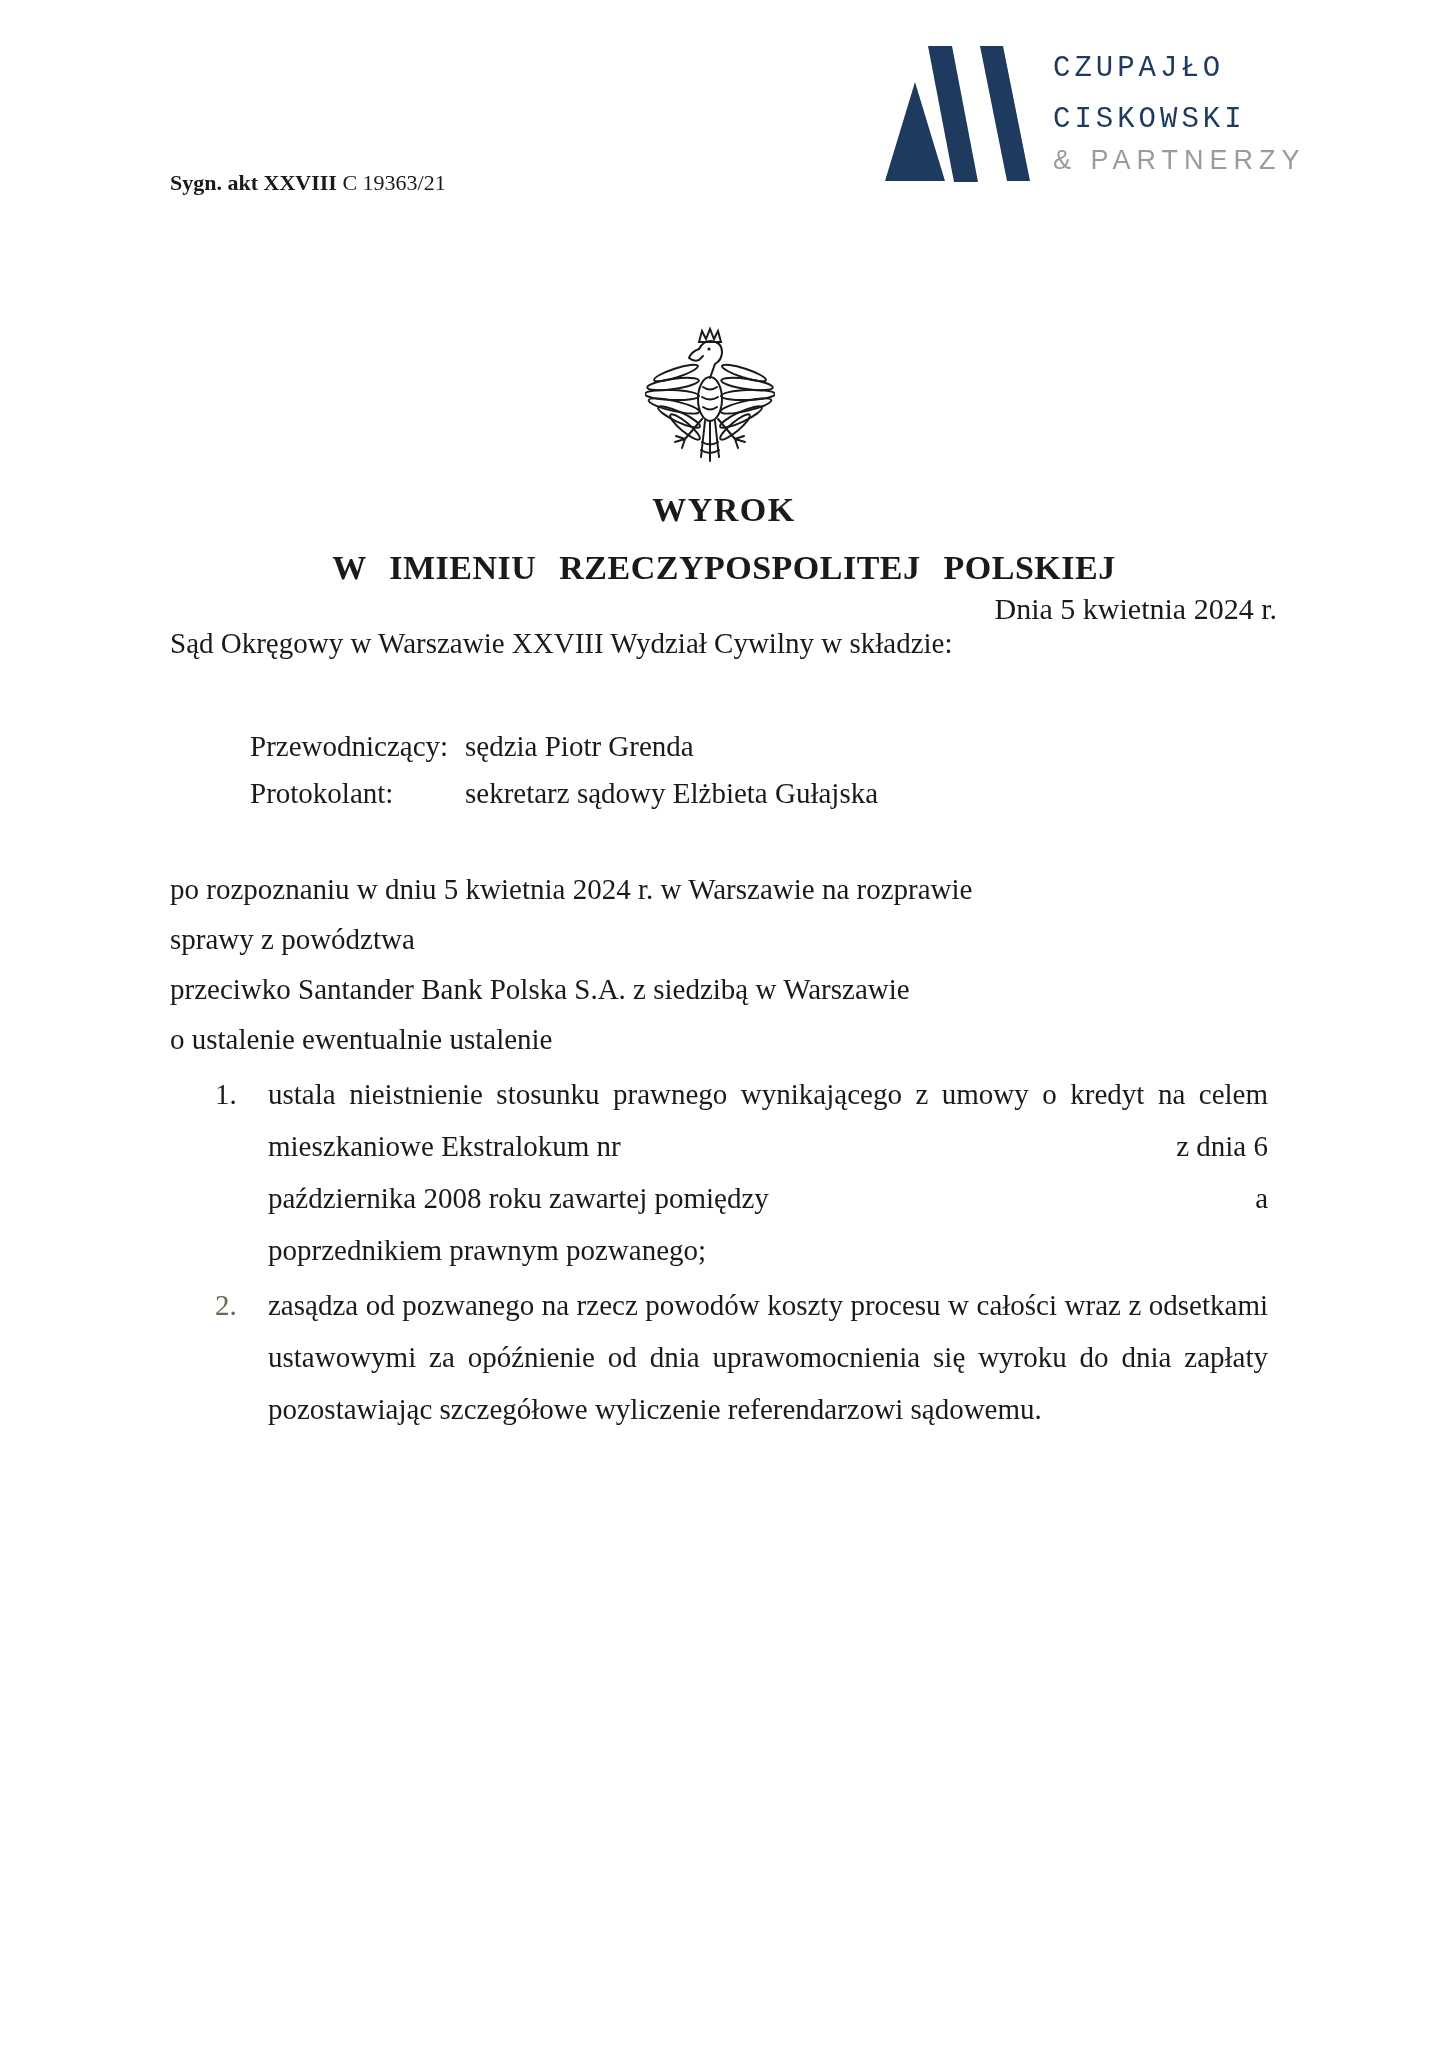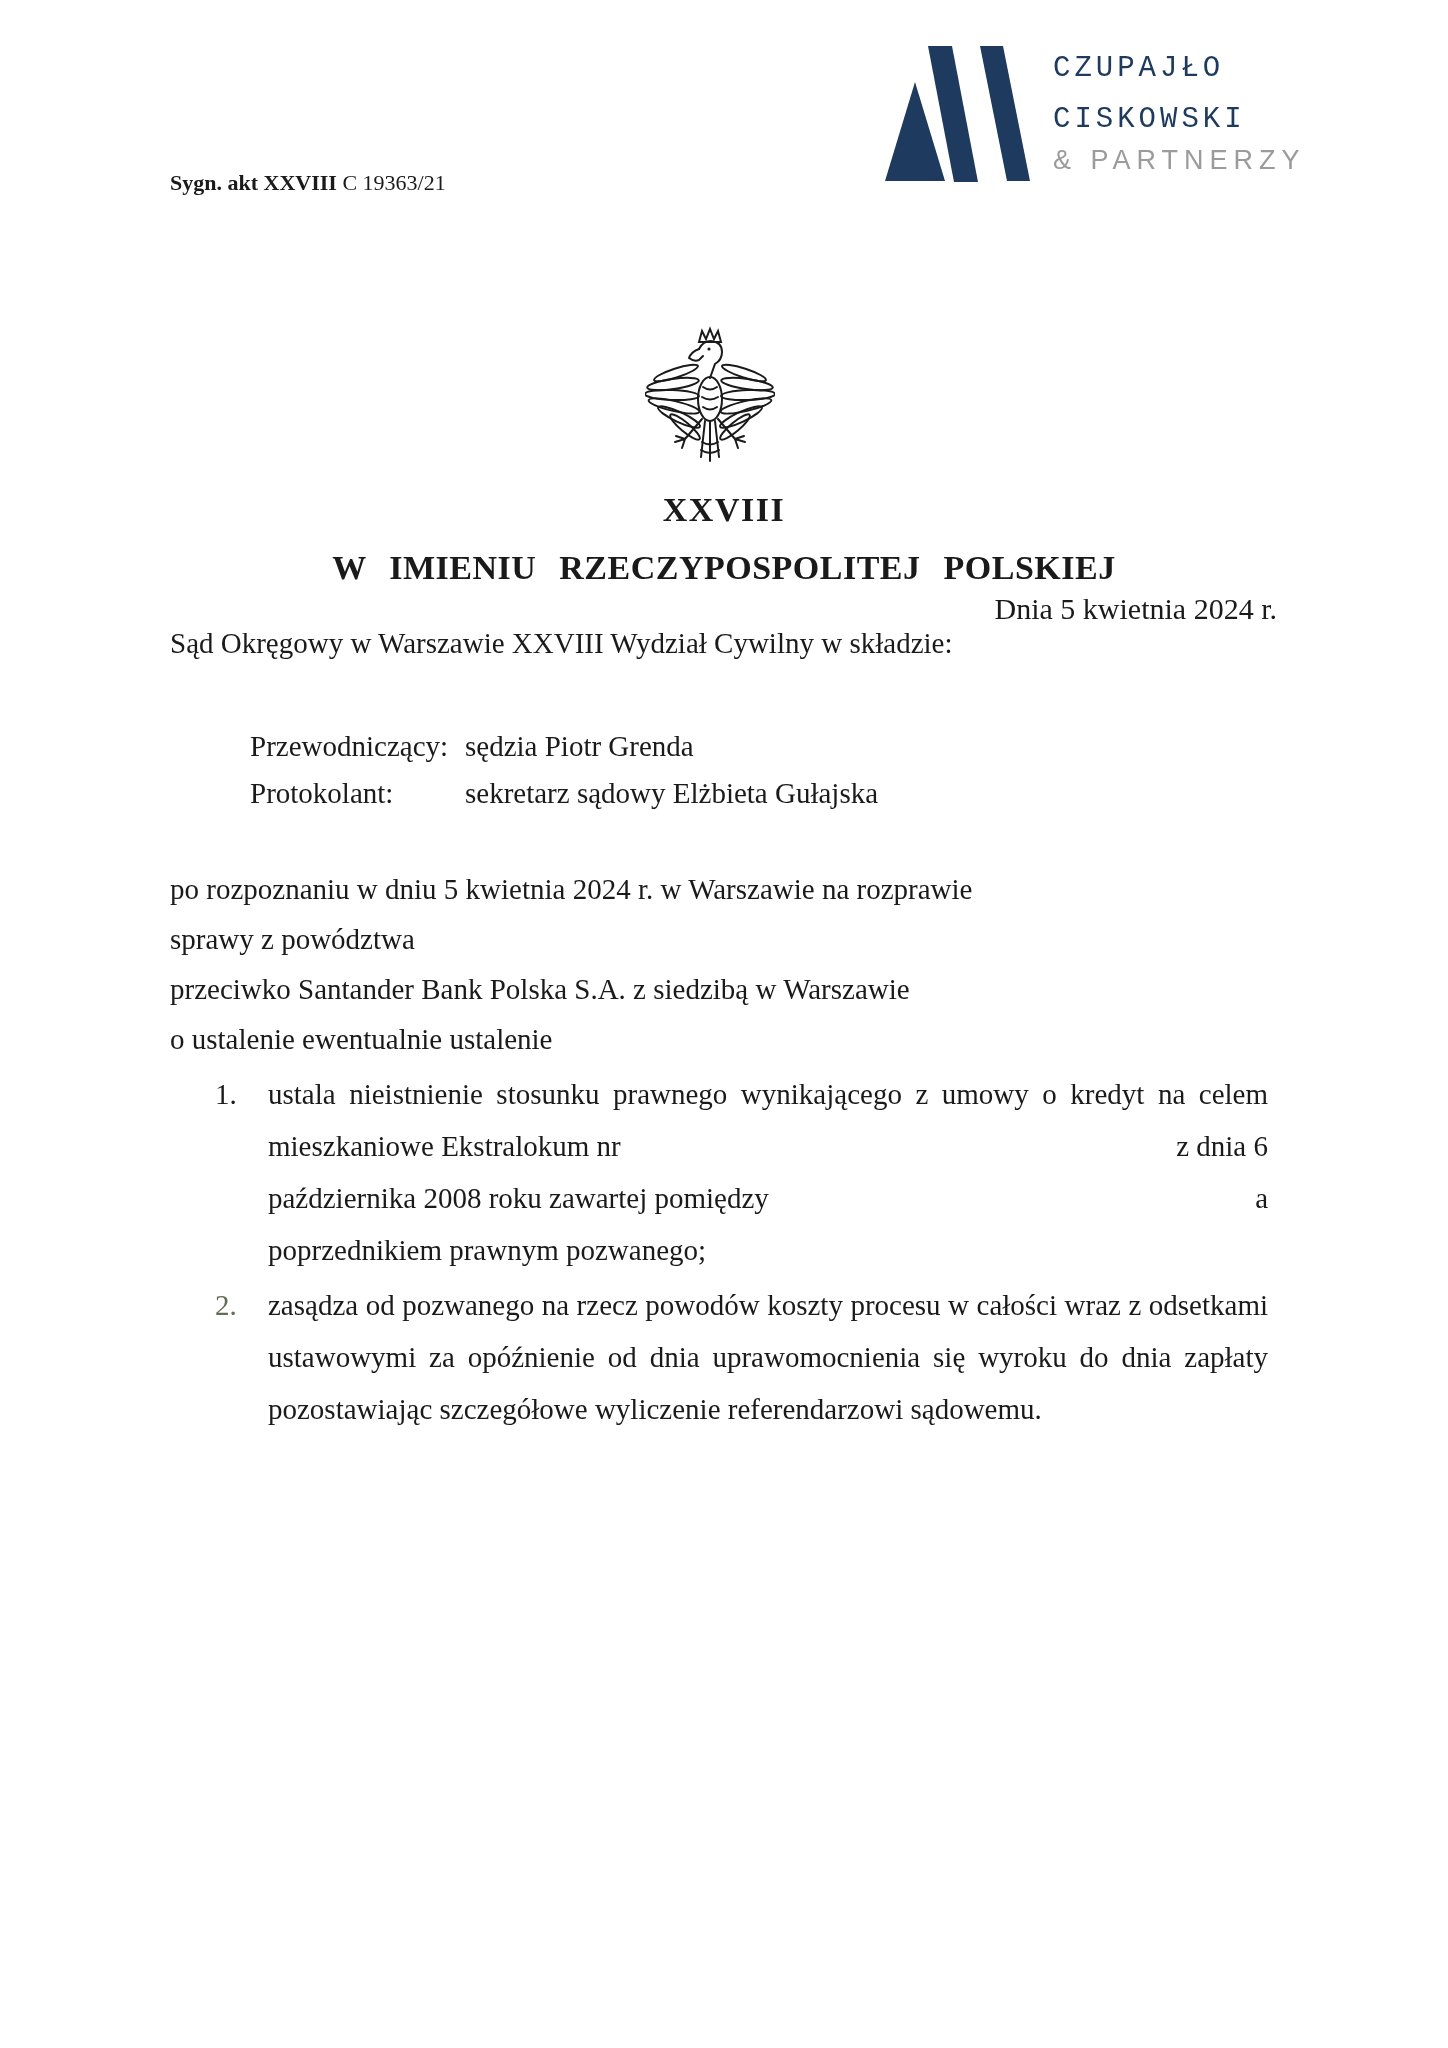--- a/index.html
+++ b/index.html
@@ -154,21 +154,21 @@
       <path d="M58,60 q7,5 14,0 M57,70 q8,5 16,0 M58,80 q7,5 14,0"></path>
 
       <path d="M57,92 L40,112 M40,112 l-10,3 M40,112 l-3,9 M40,112 l-9,-3"></path>
       <path d="M73,92 L90,112 M90,112 l10,3 M90,112 l3,9 M90,112 l9,-3"></path>
 
       <path d="M60,94 L56,130 M65,94 L65,134 M70,94 L74,130"></path>
       <path d="M56,123 q9,6 18,0 M57,115 q8,5 16,0"></path>
     </g>
   </svg>
 
-  <div class="title">XXVIII</div>
+  <div class="title">WYROK</div>
   <div class="subtitle">W  IMIENIU  RZECZYPOSPOLITEJ  POLSKIEJ</div>
 
   <div class="date-line">Dnia 5 kwietnia 2024 r.</div>
   <div class="court-line">Sąd Okręgowy w Warszawie XXVIII Wydział Cywilny w składzie:</div>
 
   <div class="panel">
     <span>Przewodniczący:</span>
     <span>sędzia Piotr Grenda</span>
     <span>Protokolant:</span>
     <span>sekretarz sądowy Elżbieta Gułajska</span>

